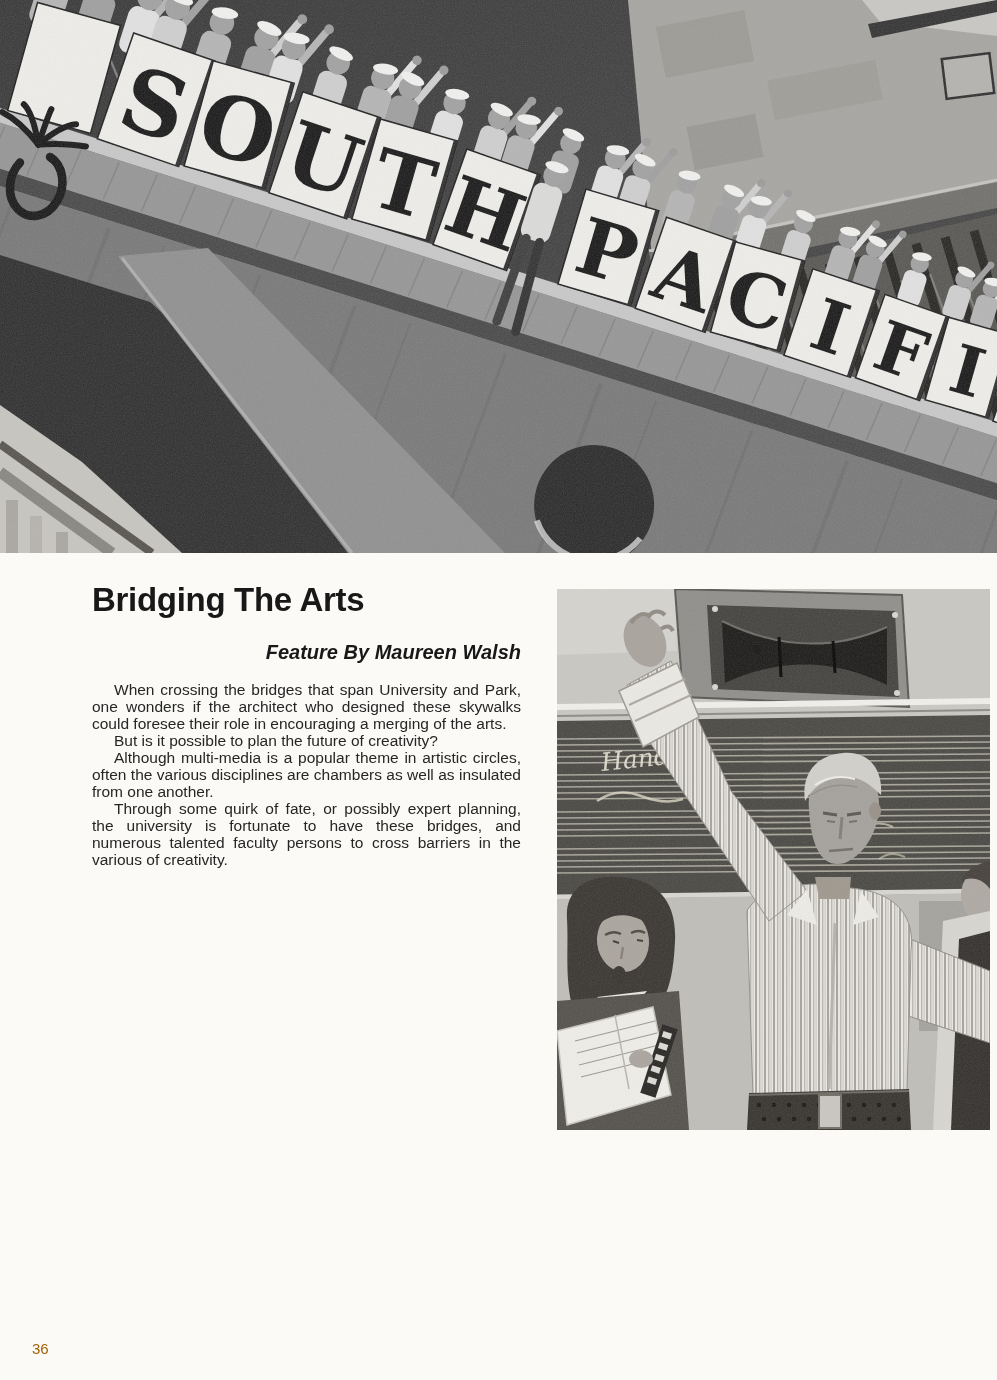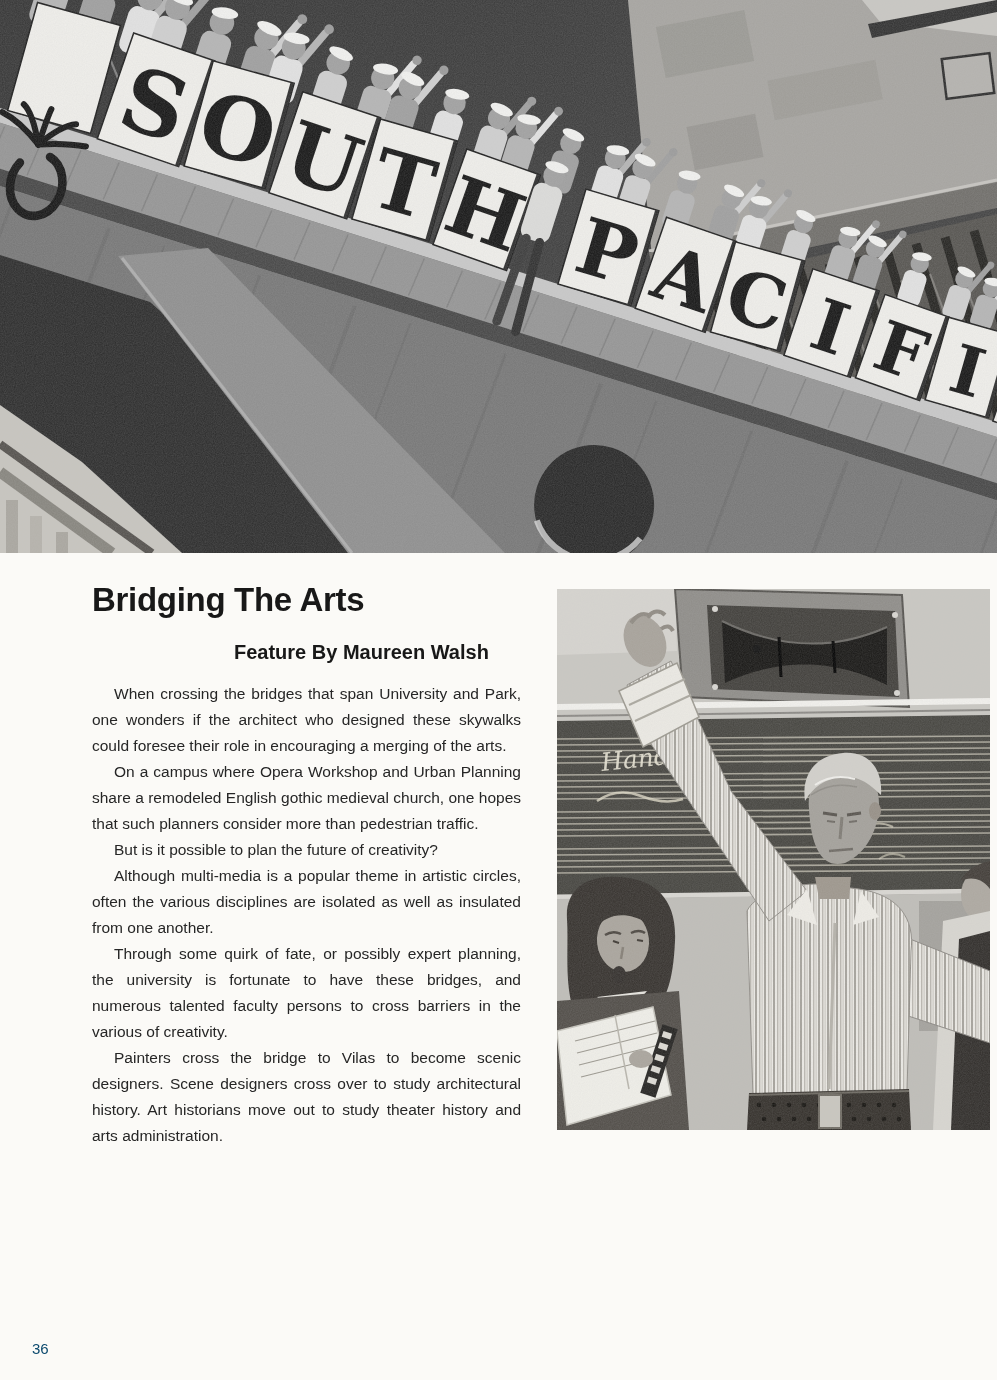--- a/index.html
+++ b/index.html
@@ -13,31 +13,31 @@
   }
   .page{position:relative;width:997px;height:1004px;}
   .hero{position:absolute;left:0;top:0;width:997px;height:553px;background:#3d3d3d;}
   .hero svg{display:block;}
   .headline{
     position:absolute;left:92px;top:581px;
     font-size:33px;font-weight:bold;letter-spacing:-0.3px;color:#181818;
   }
   .byline{
     position:absolute;left:92px;top:641px;width:429px;
-    padding-left:142px;box-sizing:border-box;text-align:left;
-    font-size:20px;font-weight:bold;color:#181818;white-space:nowrap;
+    padding-left:142px;box-sizing:border-box;text-align:right;
+    font-size:20px;font-weight:bold;color:#181818;white-space:nowrap;font-style:italic;
   }
   .body-col{
     position:absolute;left:92px;top:681px;width:429px;
-    font-size:15.5px;line-height:26px;color:#262626;
+    font-size:15.5px;line-height:17px;color:#262626;
     text-align:justify;
   }
   .body-col p{margin:0;text-indent:22px;}
   .rehearsal{position:absolute;left:557px;top:589px;width:433px;height:541px;background:#c9c7c2;}
-  .pageno{position:absolute;left:32px;top:1340px;font-size:15px;color:#0c4a6e;}
+  .pageno{position:absolute;left:32px;top:1340px;font-size:15px;color:#a16207;}
 </style>
 </head>
 <body>
 <div class="page">
 
   <div class="hero">
     <svg width="997" height="553" viewBox="0 0 997 553" xmlns="http://www.w3.org/2000/svg">
       <defs>
         <linearGradient id="sky" x1="0" y1="0" x2="1" y2="1">
           <stop offset="0" stop-color="#343434"></stop>
@@ -427,25 +427,23 @@
       </g>
 
       <rect x="0" y="0" width="997" height="553" filter="url(#grain)"></rect>
     </svg>
   </div>
 
   <div class="headline">Bridging The Arts</div>
   <div class="byline">Feature By Maureen Walsh</div>
   <div class="body-col" id="bodyCol">
       <p>When crossing the bridges that span University and Park, one wonders if the architect who designed these skywalks could foresee their role in encouraging a merging of the arts.</p>
-      <p>On a campus where Opera Workshop and Urban Planning share a remodeled English gothic medieval church, one hopes that such planners consider more than pedestrian traffic.</p>
       <p>But is it possible to plan the future of creativity?</p>
-      <p>Although multi-media is a popular theme in artistic circles, often the various disciplines are isolated as well as insulated from one another.</p>
+      <p>Although multi-media is a popular theme in artistic circles, often the various disciplines are chambers as well as insulated from one another.</p>
       <p>Through some quirk of fate, or possibly expert planning, the university is fortunate to have these bridges, and numerous talented faculty persons to cross barriers in the various of creativity.</p>
-      <p>Painters cross the bridge to Vilas to become scenic designers. Scene designers cross over to study architectural history. Art historians move out to study theater history and arts administration.</p>
     </div>
 
   <div class="rehearsal">
     <svg width="433" height="541" viewBox="0 0 433 541" xmlns="http://www.w3.org/2000/svg">
       <defs>
         <pattern id="stripes" width="9" height="10" patternUnits="userSpaceOnUse">
           <rect width="9" height="10" fill="#eceae5"></rect>
           <rect x="0" width="2" height="10" fill="#a5a29b"></rect>
           <rect x="4" width="1.4" height="10" fill="#bab7b0"></rect>
           <rect x="6.6" width="1" height="10" fill="#c8c5be"></rect>

